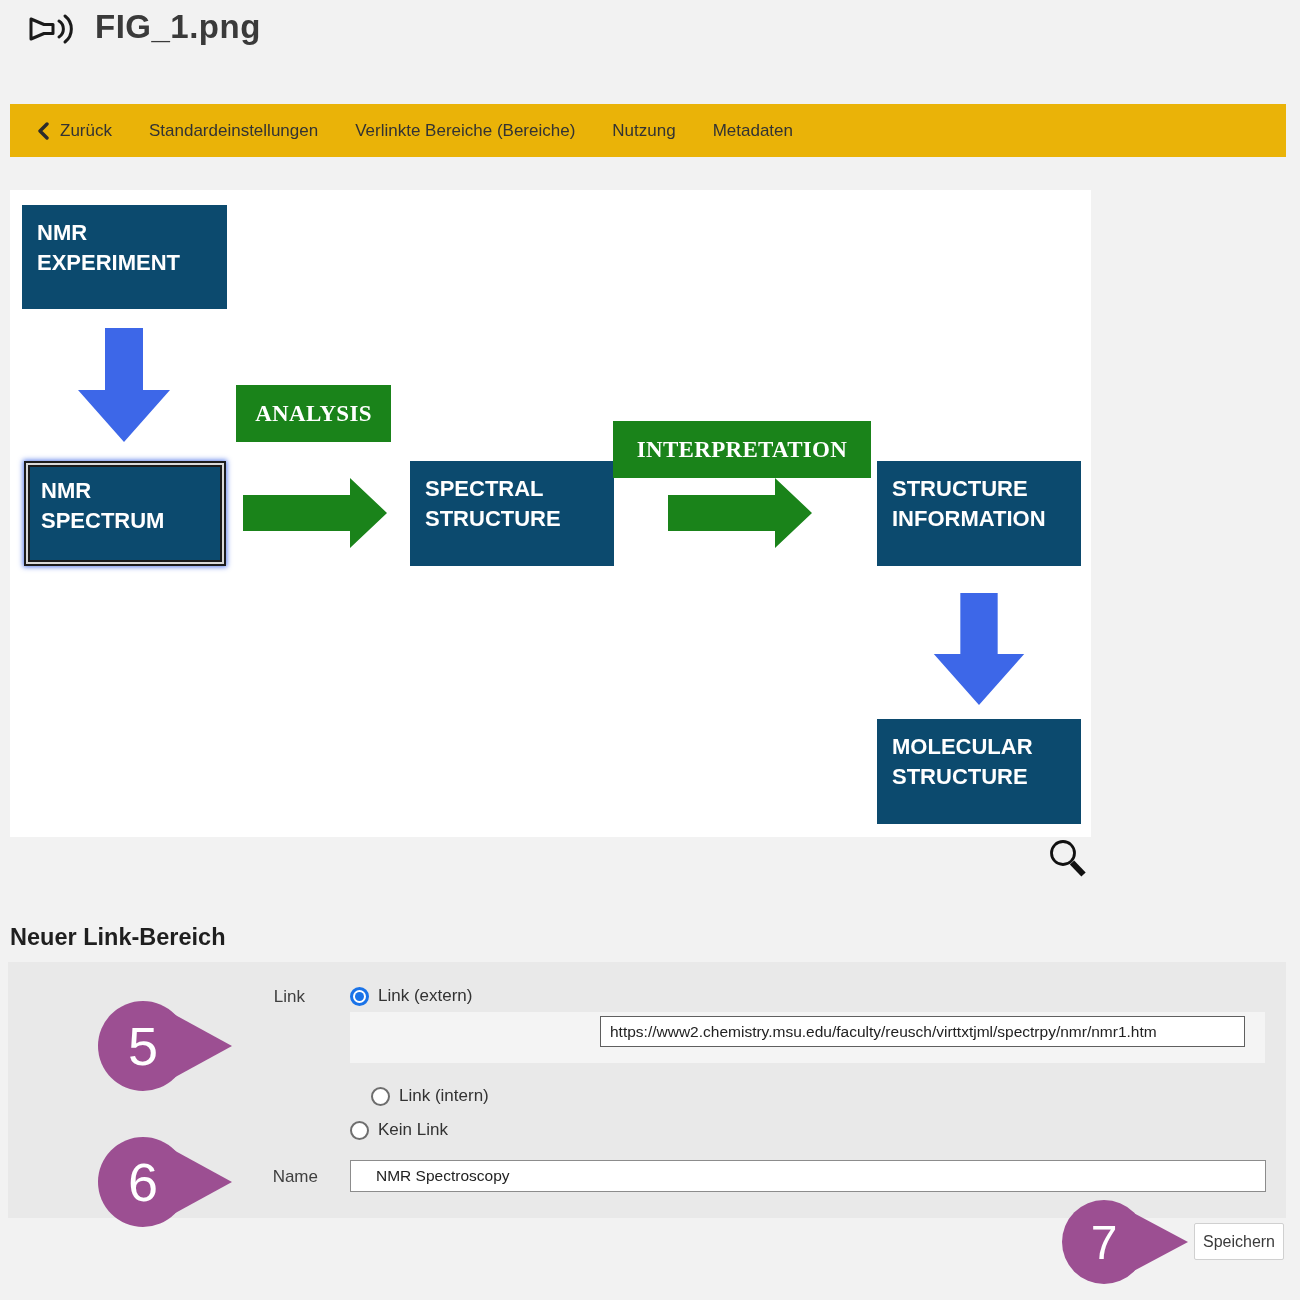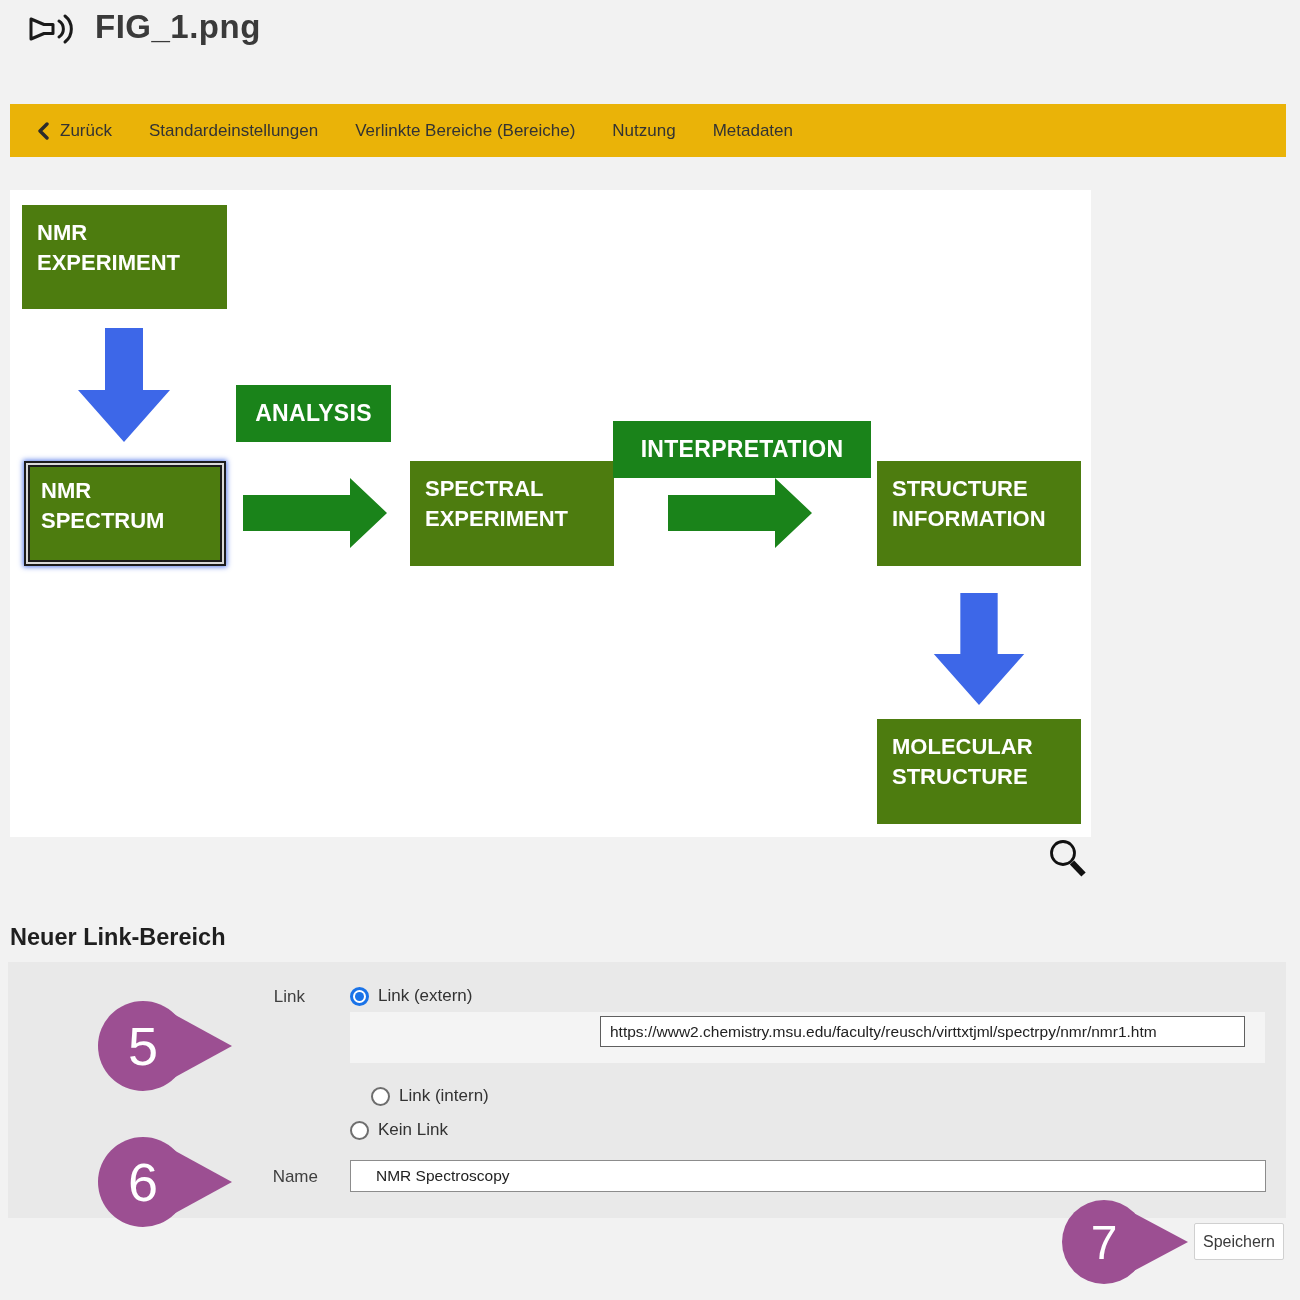--- a/index.html
+++ b/index.html
@@ -13,22 +13,22 @@
 
   
   .navbar { position:absolute; left:10px; top:104px; width:1276px; height:53px; background:#eab308;
             display:flex; align-items:center; gap:37px; padding-left:28px; font-size:17px; color:#333; }
   .nav-back { display:flex; align-items:center; gap:11px; cursor:pointer; }
   .nav-item { cursor:pointer; }
 
   
   .figure { position:absolute; left:10px; top:190px; width:1081px; height:647px; background:#ffffff; }
   .node { position:absolute; color:#fff; font-weight:bold; }
-  .node.blue { background:#4d7c0f; font-size:22px; line-height:1.35; padding:13px 8px 8px 15px; }
-  .node.green { background:#1a831a; font-size:23px; display:flex; align-items:center; justify-content:center; letter-spacing:0.3px; }
+  .node.blue { background:#0c4a6e; font-size:22px; line-height:1.35; padding:13px 8px 8px 15px; }
+  .node.green { background:#1a831a; font-size:23px; display:flex; align-items:center; justify-content:center; letter-spacing:0.3px;font-family:Liberation Serif, serif; }
   .node-nmr-experiment { left:12px; top:15px; width:205px; height:104px; }
   .node-analysis { left:226px; top:195px; width:155px; height:57px; }
   .node-nmr-spectrum { left:14px; top:271px; width:202px; height:105px;
       border:2px solid #1c1c1c;
       box-shadow: inset 0 0 0 2px #d9d9d9, inset 0 0 0 4px #1c1c1c, 0 0 5px 1px rgba(61,103,232,0.85);
       padding:15px 8px 8px 17px; }
   .node-spectral-parameters { left:400px; top:271px; width:204px; height:105px; }
   .node-interpretation { left:603px; top:195px; width:258px; height:57px;margin-top:36px; }
   .node-structure-information { left:867px; top:271px; width:204px; height:105px; }
   .node-molecular-structure { left:867px; top:529px; width:204px; height:105px; }
@@ -109,21 +109,21 @@
     </svg>
 
     <div class="node green node-analysis">ANALYSIS</div>
 
     <div class="node blue node-nmr-spectrum">NMR SPECTRUM</div>
 
     <svg class="arrow arrow-right-1" width="144" height="70" viewBox="0 0 144 70">
       <polygon points="0,17 107,17 107,0 144,35 107,70 107,53 0,53" fill="#1a831a"></polygon>
     </svg>
 
-    <div class="node blue node-spectral-parameters">SPECTRAL EXPERIMENT</div>
+    <div class="node blue node-spectral-parameters">SPECTRAL STRUCTURE</div>
 
     <div class="node green node-interpretation">INTERPRETATION</div>
 
     <svg class="arrow arrow-right-2" width="144" height="70" viewBox="0 0 144 70">
       <polygon points="0,17 107,17 107,0 144,35 107,70 107,53 0,53" fill="#1a831a"></polygon>
     </svg>
 
     <div class="node blue node-structure-information">STRUCTURE INFORMATION</div>
 
     <svg class="arrow arrow-down-2" width="92" height="112" viewBox="0 0 92 114">

